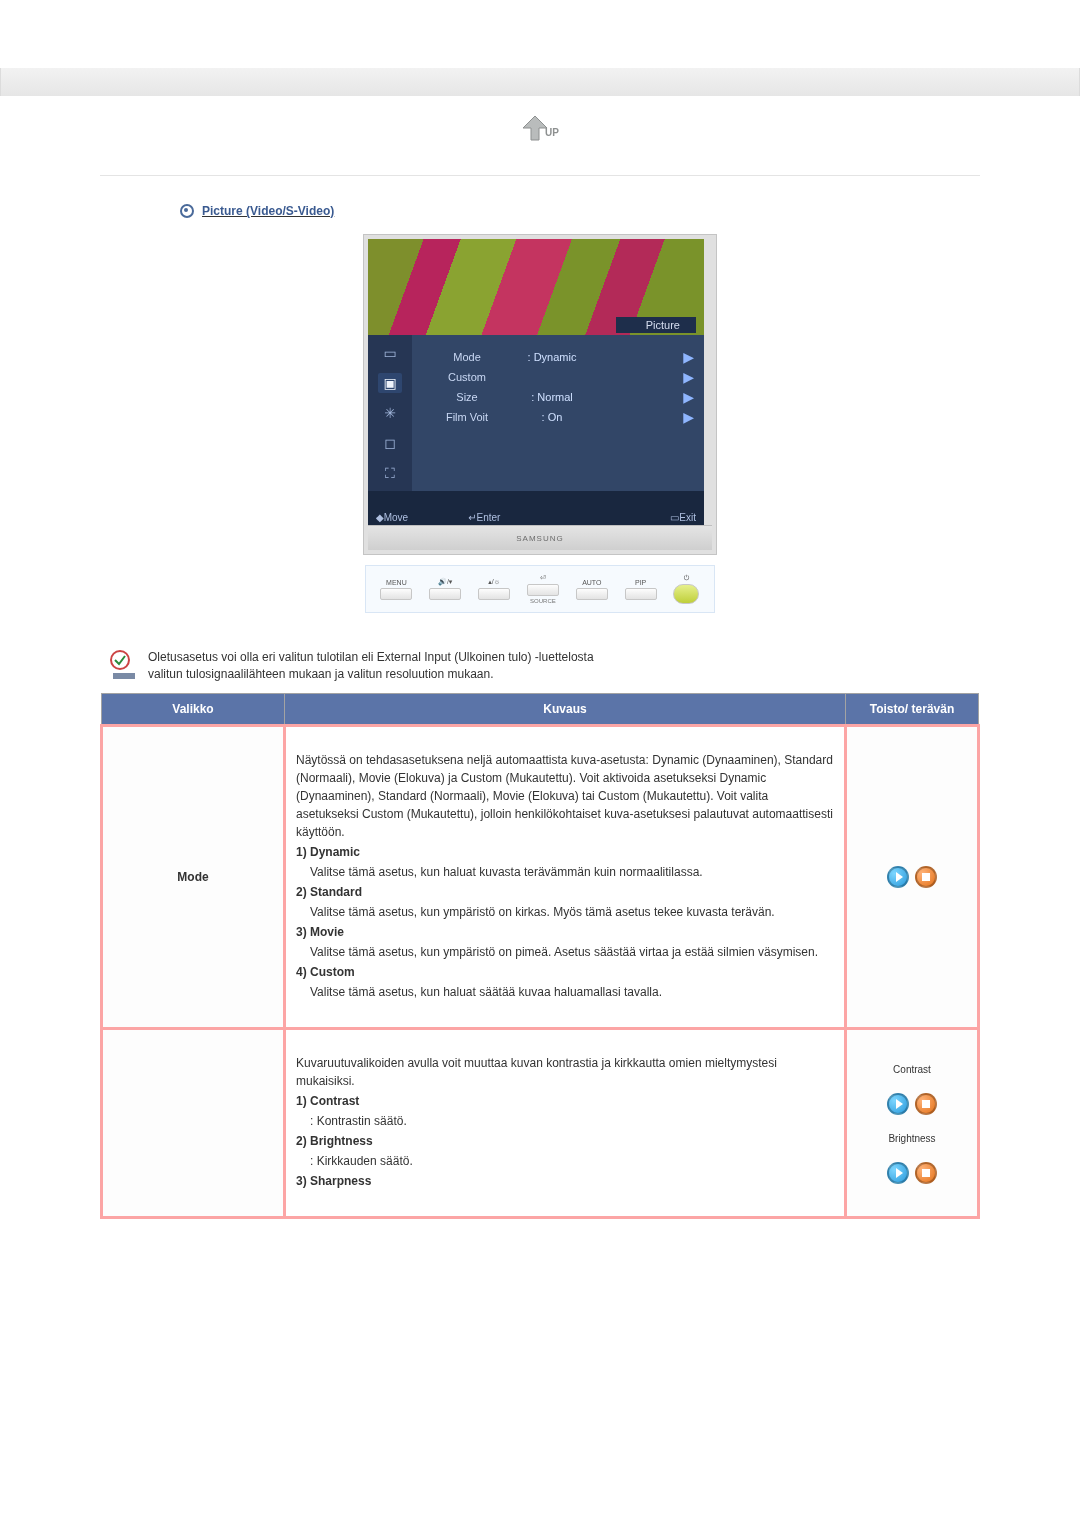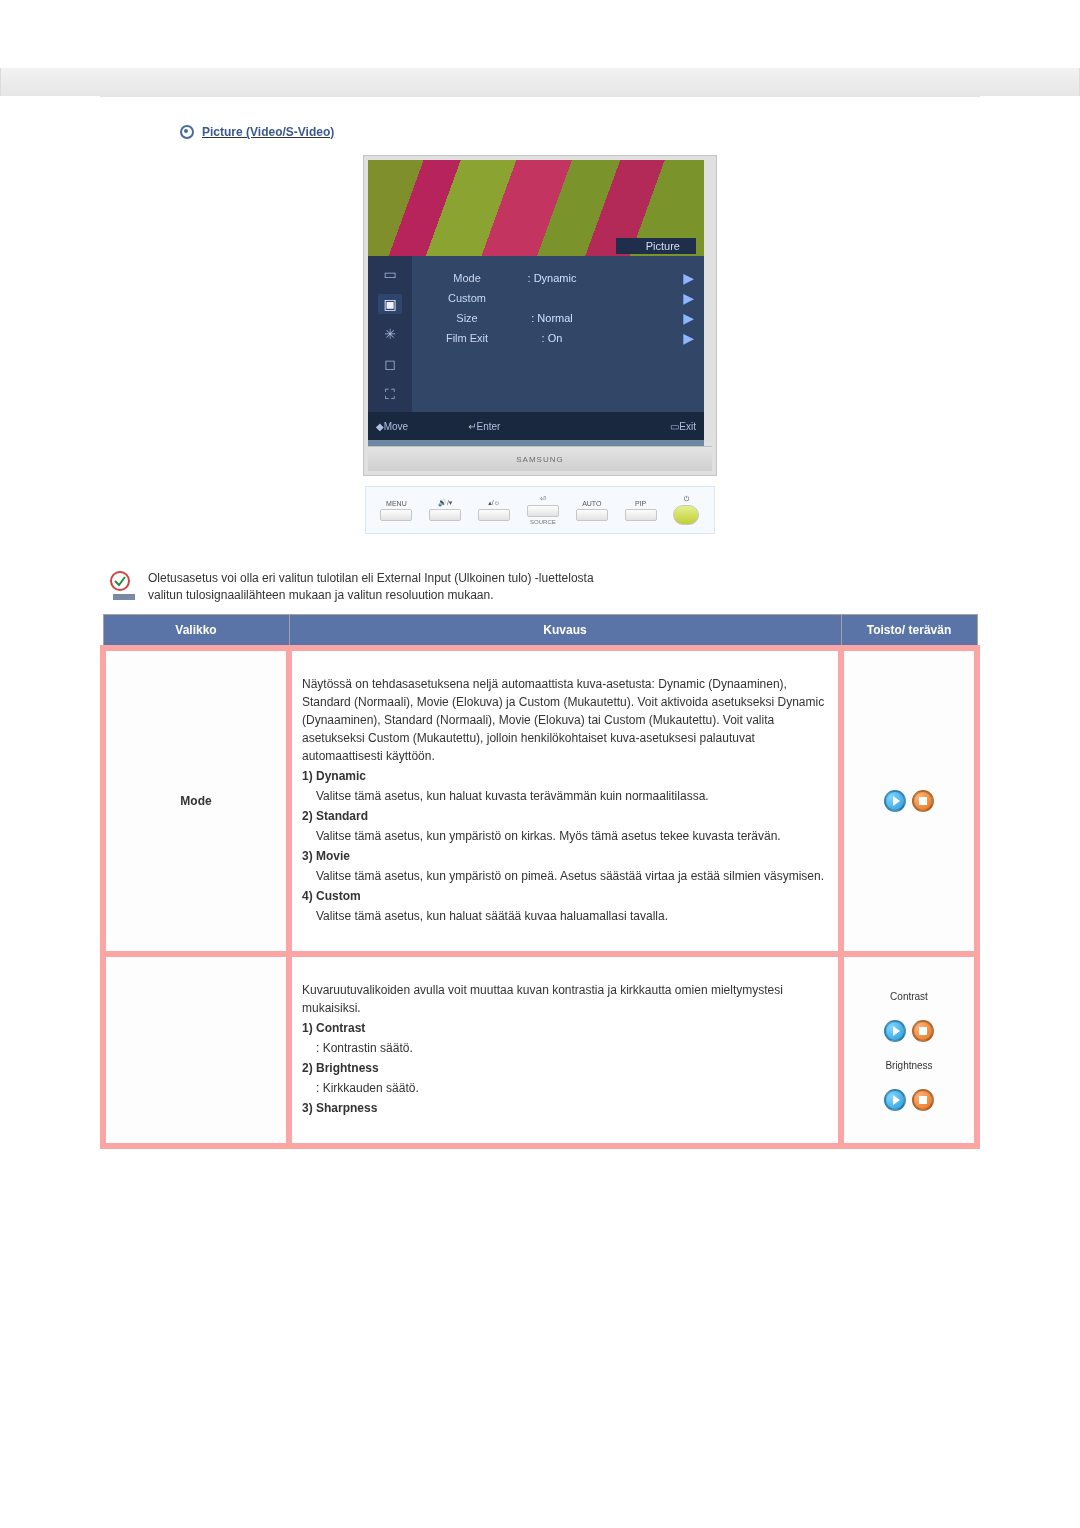--- a/index.html
+++ b/index.html
@@ -150,21 +150,21 @@
   .osd-row .lbl { width: 90px; }
   .osd-row .val { width: 80px; color:#cfe0ff; }
   .osd-row .arrow { margin-left: auto; color:#8fb6ff; font-size:14px;}
   .osd-nav {
     height: 20px;
     background: rgba(20,34,58,0.95);
     color: #aebfe0;
     font-size: 10px;
     display: flex;
     align-items: center;
-    padding: 4px 8px;
+    padding: 16px 8px;
     gap: 60px;
   }
   .osd-nav .nav-right { margin-left:auto;}
   .monitor-bezel {
     height: 24px;
     background: linear-gradient(#e4e4e4,#cfcfcf);
     border-top:1px solid #bfbfbf;
     display:flex;
     align-items:center;
     justify-content:center;
@@ -227,21 +227,21 @@
   table.data-table th {
     background: #5b74a8;
     color: #ffffff;
     font-weight: bold;
     font-size: 12px;
     padding: 8px 6px;
     border: 1px solid #a3a3a3;
     text-align: center;
   }
   table.data-table td {
-    border: 6px solid #fca5a5;
+    border: 3px solid #fca5a5;
     padding: 24px 10px;
     vertical-align: middle;
     font-size: 12px;
     line-height: 1.5;
     color:#333;
   }
   td.col-menu {
     width: 160px;
     text-align: center;
     font-weight: bold;
@@ -277,20 +277,28 @@
   .play-label { font-size:10px; color:#333;}
   .play-stack { display:flex; flex-direction:column; align-items:center; gap:16px;}
 </style>
 </head>
 <body>
 
 <div class="page">
   <div class="top-blank"></div>
   <div class="top-bar"></div>
 
+  <div class="up-icon-row">
+    <span class="up-icon">
+      <svg width="54" height="36" viewBox="0 0 54 36">
+        <polygon points="22,6 34,18 26,18 26,30 18,30 18,18 10,18" fill="#b9bcbc" stroke="#8d9090" stroke-width="1"></polygon>
+        <text x="32" y="26" font-size="10" font-weight="bold" fill="#8d9090">UP</text>
+      </svg>
+    </span>
+  </div>
 
   <hr class="hr-line">
 
   <div class="section-head">
     <span class="head-bullet"></span>
     <span class="section-title">Picture (Video/S-Video)</span>
   </div>
 
   <div class="monitor-area">
     <div class="monitor-shell">
@@ -315,21 +323,21 @@
               <span class="lbl">Custom</span>
               <span class="val"></span>
               <span class="arrow">▶</span>
             </div>
             <div class="osd-row">
               <span class="lbl">Size</span>
               <span class="val">: Normal</span>
               <span class="arrow">▶</span>
             </div>
             <div class="osd-row">
-              <span class="lbl">Film Exit</span>
+              <span class="lbl">Film Voit</span>
               <span class="val">: On</span>
               <span class="arrow">▶</span>
             </div>
           </div>
         </div>
         <div class="osd-nav">
           <span>◆<span>Move</span></span>
           <span>↵<span>Enter</span></span>
           <span class="nav-right">▭<span>Exit</span></span>
         </div>

